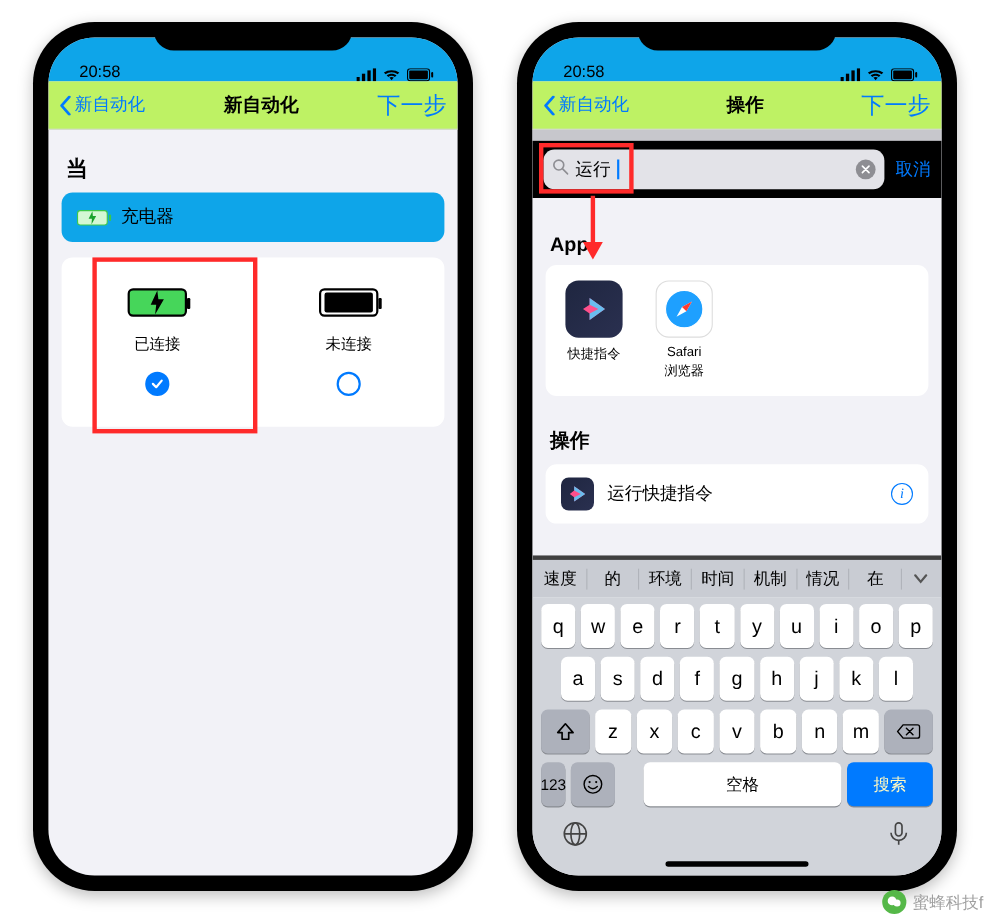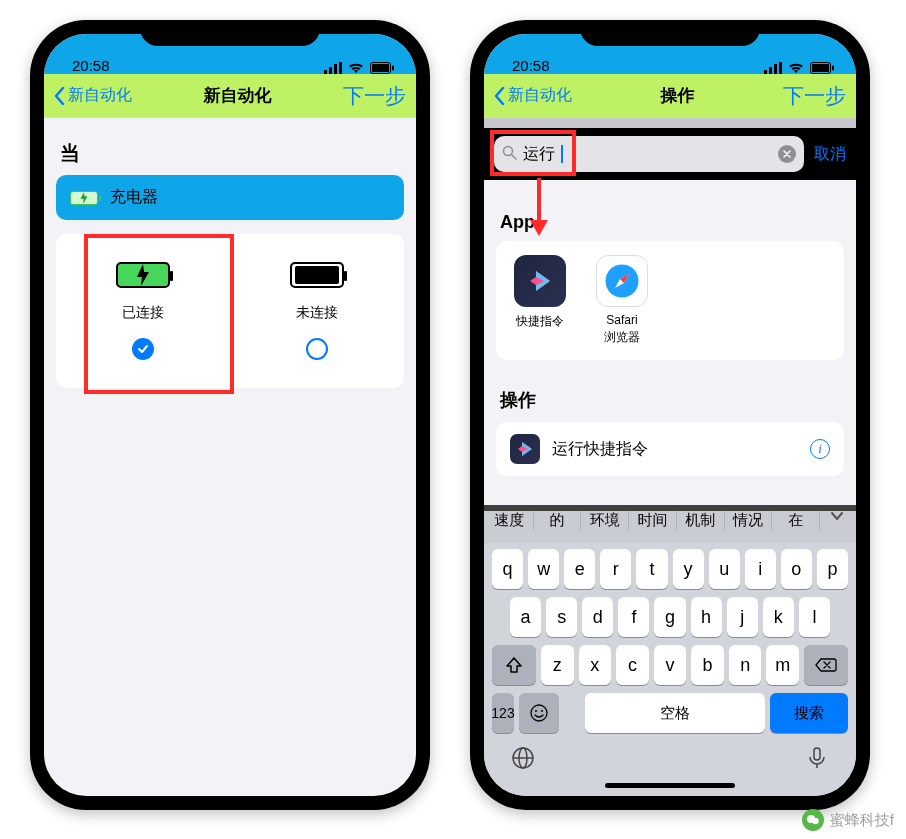--- a/index.html
+++ b/index.html
@@ -174,40 +174,40 @@
   .action-row .mini-icon { width:30px; height:30px; border-radius:7px; background:linear-gradient(135deg,#1f2640,#2a3050); display:flex;align-items:center;justify-content:center;}
   .action-row .mini-icon svg{width:18px;height:18px;}
   .info-btn { margin-left:auto; width:20px; height:20px; border:1.5px solid #007aff; border-radius:50%; color:#007aff; font-size:13px; display:flex;align-items:center;justify-content:center; font-style:italic; font-family:serif;}
   
   .keyboard {
     background:#d1d4da;
     padding:6px 4px 8px;
     display:flex; flex-direction:column; gap:8px;
   }
   .sugg-row {
-    display:flex; align-items:flex-start;
+    display:flex; align-items:center;
     background:#c9ccd3; height:38px;
-    border-top:6px solid #404040;
-    padding:0 2px;
+    border-top:4px solid #404040;
+    padding:16px 2px;
   }
   .sugg { flex:1; text-align:center; font-size:15px; color:#000; border-right:1px solid #b0b3ba; padding:0 2px;}
   .sugg:last-of-type { border-right:none; }
   .sugg-coll { width:34px; display:flex; align-items:center; justify-content:center; color:#555;}
   .krow { display:flex; gap:5px; padding:0 4px; justify-content:center;}
   .key {
     background:#fff; border-radius:6px;
     box-shadow:0 1px 0 #898c92;
     height:40px; flex:1;
     display:flex; align-items:center; justify-content:center;
     font-size:18px; color:#000;
   }
   .key.func { background:#adb1bb; }
   .key.shift, .key.del { width:44px; flex:none; }
   .key.space { flex:3; font-size:15px;margin-left:21px;}
-  .key.search { flex:1.3; background:#007aff; color:#000000; font-size:15px;}
+  .key.search { flex:1.3; background:#007aff; color:#fef9c3; font-size:15px;}
   .key.num { width:22px; flex:none; font-size:14px;}
   .key.emoji { width:40px; flex:none; }
   .bottom-row { display:flex; justify-content:space-between; padding:4px 22px 0; align-items:center;}
   .globe, .mic { width:26px; height:26px; color:#444;}
   .home-ind { width:130px; height:5px; background:#000; border-radius:3px; margin:4px auto 0;}
   .arrow-red { position:absolute; color:#ff2a2a; }
   .watermark {
     position:absolute; right:12px; bottom:8px;
     font-size:15px; color:#a0a0a0; display:flex; align-items:center; gap:6px;
   }

